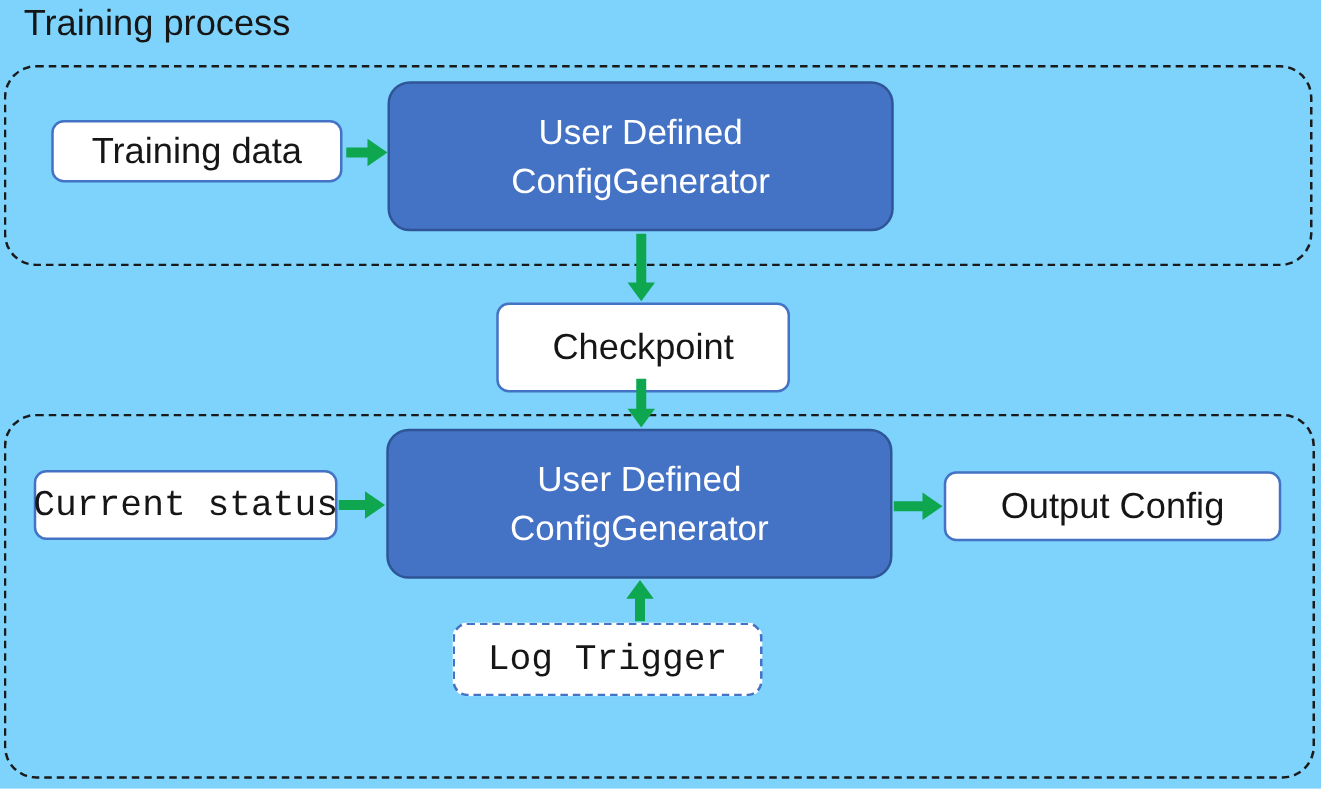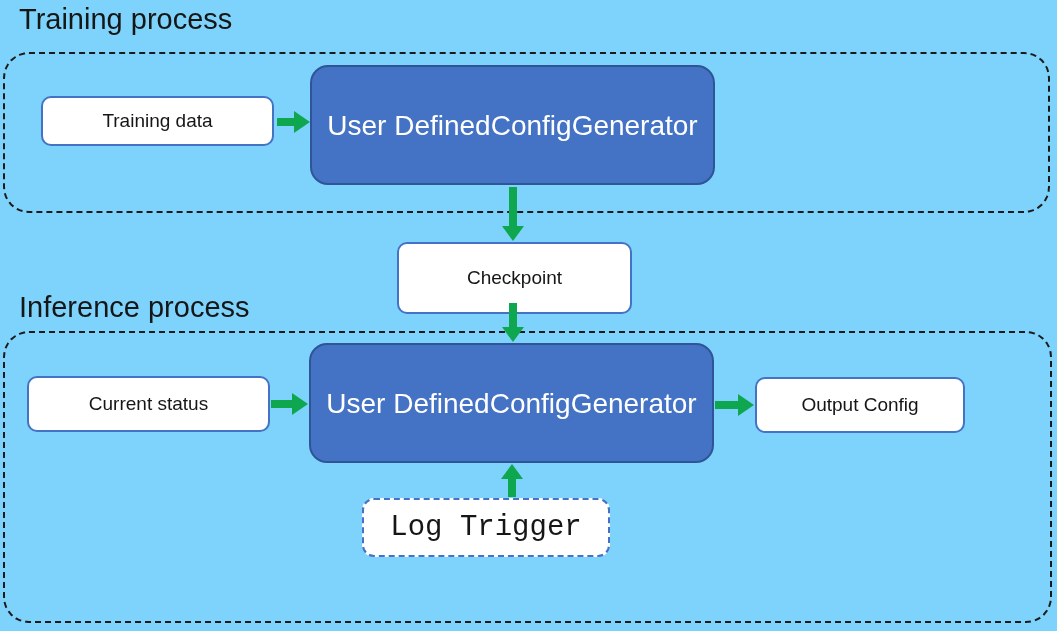--- a/index.html
+++ b/index.html
@@ -33,29 +33,29 @@
   .container-inference { left: 3px; top: 331px; width: 1049px; height: 292px; }
 
   .white-box {
     position: absolute;
     background: #ffffff;
     border: 2px solid #4472C4;
     border-radius: 10px;
     display: flex;
     align-items: center;
     justify-content: center;
-    font-size: 19px;
+    font-size: 29px;
     color: #161616;
     white-space: nowrap;
     z-index: 3;
   }
   .box-training-data { left: 41px;  top: 96px;  width: 233px; height: 50px; }
   .box-checkpoint    { left: 397px; top: 242px; width: 235px; height: 72px; }
-  .box-current-status{ left: 27px;  top: 376px; width: 243px; height: 56px; }
-  .box-output-config { left: 755px; top: 377px; width: 210px; height: 56px; }
+  .box-current-status{ left: 27px;  top: 376px; width: 243px; height: 56px; font-family: Liberation Mono, monospace; }
+  .box-output-config { left: 755px; top: 377px; width: 270px; height: 56px; }
 
   .trigger-box {
     position: absolute;
     background: #ffffff;
     border: 2px dashed #4472C4;
     border-radius: 12px;
     display: flex;
     align-items: center;
     justify-content: center;
     font-size: 29px;
@@ -65,21 +65,21 @@
   }
   .box-log-trigger   { left: 362px; top: 498px; width: 248px; height: 59px; z-index: 4; }
   .box-clock-trigger { left: 432px; top: 548px; width: 261px; height: 58px; z-index: 5; }
 
   .blue-box {
     position: absolute;
     background: #4472C4;
     border: 2.5px solid #2F5597;
     border-radius: 18px;
     display: flex;
-    flex-direction: row;
+    flex-direction: column;
     align-items: center;
     justify-content: center;
     color: #ffffff;
     font-size: 28px;
     line-height: 39px;
     text-align: center;
     z-index: 3;
   }
   .box-generator-1 { left: 310px; top: 65px;  width: 405px; height: 120px; }
   .box-generator-2 { left: 309px; top: 343px; width: 405px; height: 120px; }
@@ -139,21 +139,20 @@
 
   <div class="white-box box-training-data">Training data</div>
 
   <div class="blue-box box-generator-1">
     <div>User Defined</div>
     <div>ConfigGenerator</div>
   </div>
 
   <div class="white-box box-checkpoint">Checkpoint</div>
 
-  <div class="section-title title-inference">Inference process</div>
 
   <div class="dashed-container container-inference"></div>
 
   <div class="white-box box-current-status">Current status</div>
 
   <div class="blue-box box-generator-2">
     <div>User Defined</div>
     <div>ConfigGenerator</div>
   </div>
 

